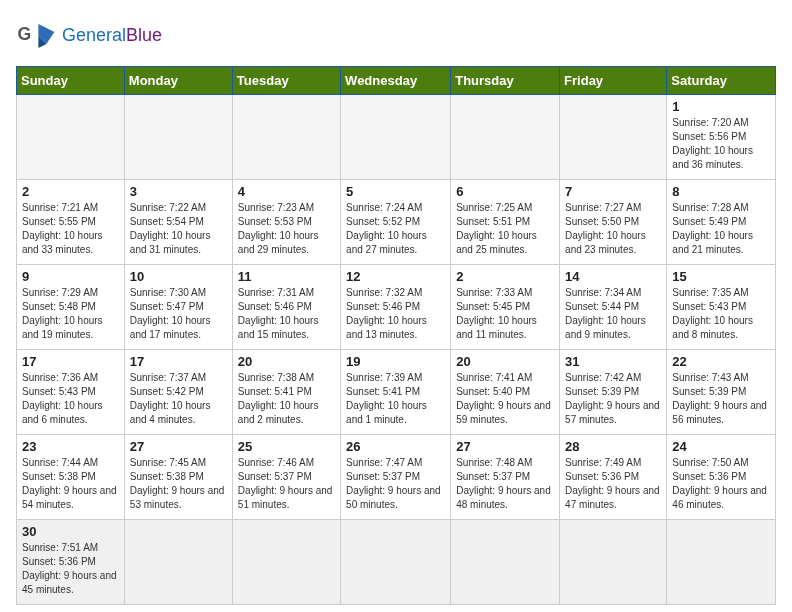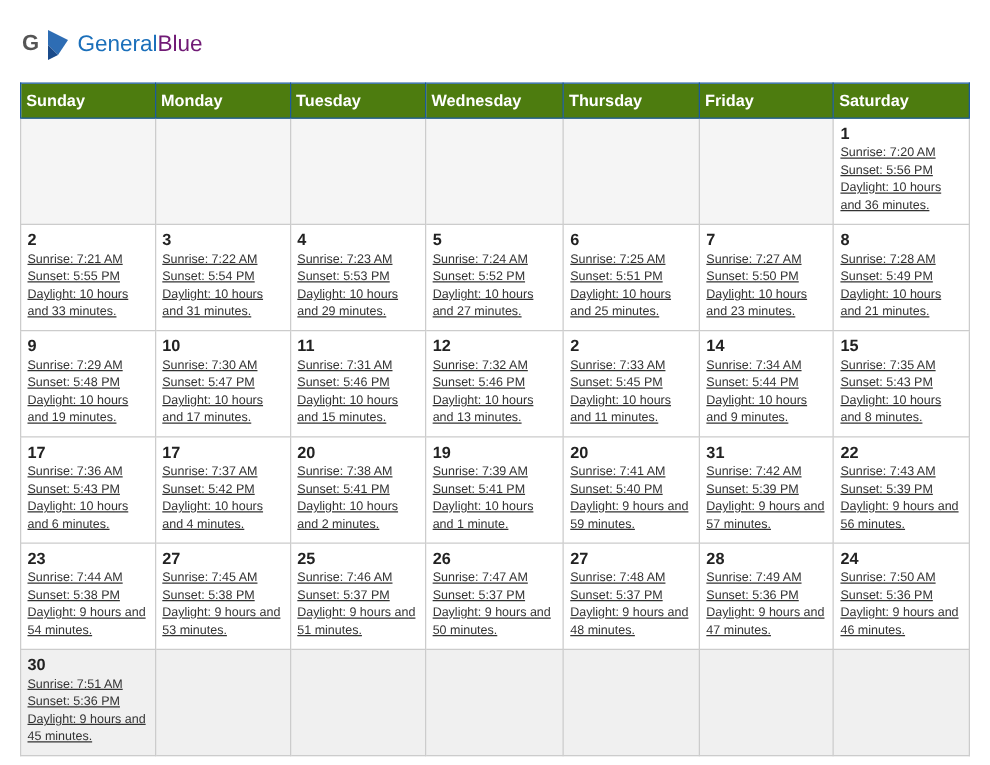--- a/index.html
+++ b/index.html
@@ -79,21 +79,20 @@
     }
     .day-number {
       font-size: 13px;
       font-weight: bold;
       margin-bottom: 2px;
     }
     .day-info {
       font-size: 10px;
       line-height: 1.4;
       color: #333;
-      text-decoration: underline;
     }
     .week-row td {
       height: 85px;
     }
   </style>
 </head>
 <body>
 
 <div class="header">
   <div class="logo">

